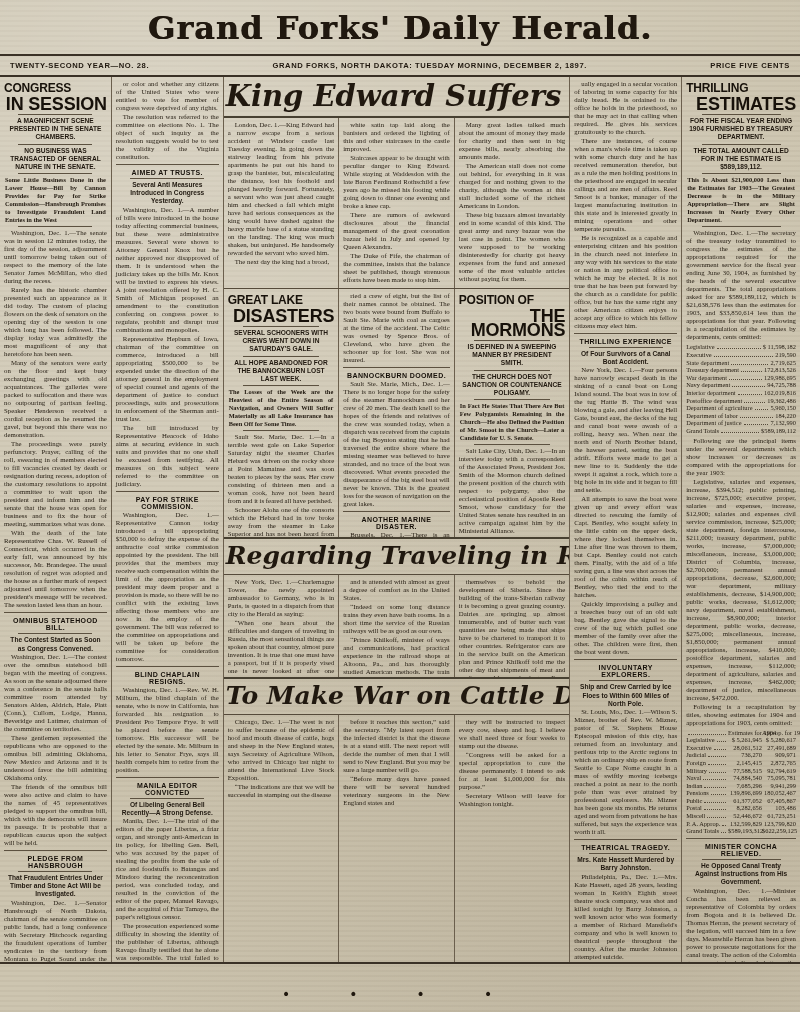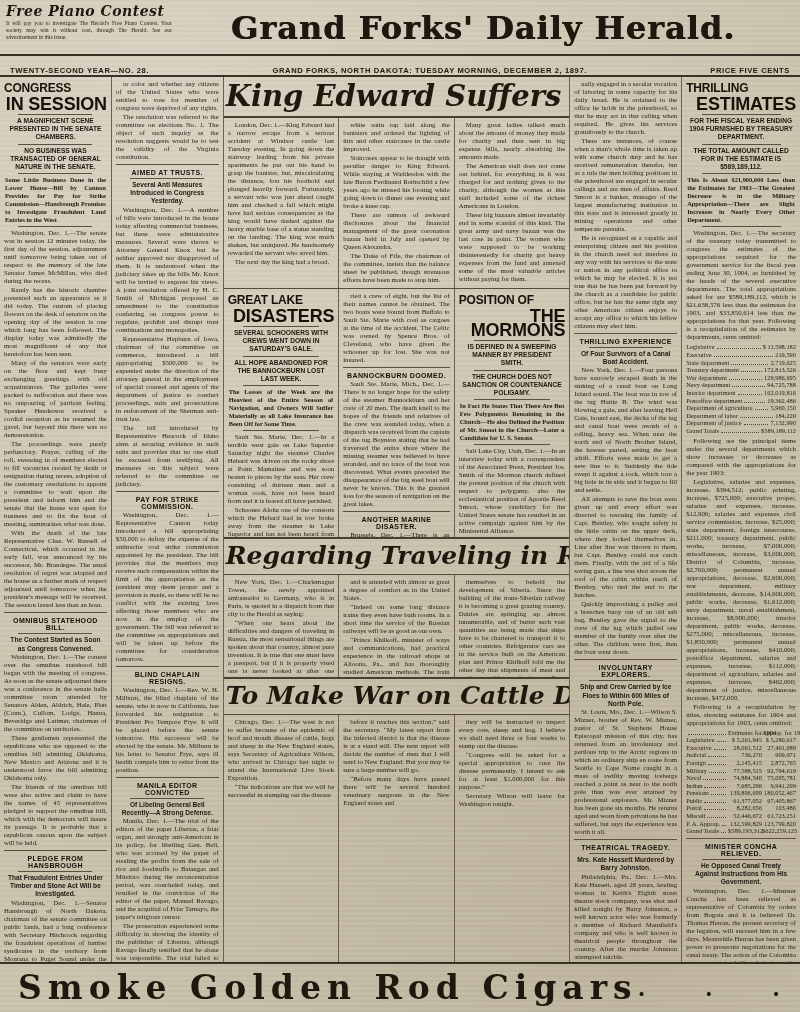--- a/index.html
+++ b/index.html
@@ -10,21 +10,21 @@
       radial-gradient(circle at 80% 90%,rgba(90,70,40,.12),rgba(0,0,0,0) 55%),
       repeating-linear-gradient(0deg,rgba(90,75,55,.05) 0 2px,rgba(0,0,0,0) 2px 5px);}
   
   .mast{display:flex;align-items:stretch;height:56px;border-bottom:2px solid #3a3126;padding:2px 6px 0 6px;box-sizing:border-box;}
   .mast-ad{width:166px;overflow:hidden;padding-top:2px;}
   .mast-ad .ad-title{font:italic 700 14px/1 "DejaVu Serif",serif;letter-spacing:.5px;}
   .mast-ad .ad-body{font:5.6px/1.25 "Liberation Serif",serif;text-align:justify;margin-top:2px;color:#2c2418;}
   .mast-title{flex:1;text-align:center;font-family:"DejaVu Serif",serif;font-weight:700;font-size:32px;line-height:52px;
     letter-spacing:1px;text-shadow:.6px 0 0 #20180f;white-space:nowrap;}
   
-  .dateline{display:flex;justify-content:space-between;align-items:flex-end;height:19px;padding:0 10px;
+  .dateline{display:flex;justify-content:space-between;align-items:center;height:19px;padding:0 10px;
     border-bottom:2px solid #3a3126;font:700 7.6px "Liberation Sans",sans-serif;letter-spacing:.6px;}
   
   .main{display:flex;height:885px;overflow:hidden;}
   .col{box-sizing:border-box;padding:3px 4px;overflow:hidden;border-right:1px solid #6b5f4d;}
   .col:last-child{border-right:none;}
   .c1,.c2,.c6{width:112px;}
   .c7{width:118px;}
   .center{width:346px;display:flex;flex-direction:column;overflow:hidden;border-right:1px solid #6b5f4d;}
   .crow{display:flex;overflow:hidden;}
   .crow .col{flex:1;}
@@ -54,24 +54,20 @@
   .bottom-ad{display:flex;align-items:center;height:47px;border-top:2px solid #3a3126;padding:0 18px;
     font-family:"DejaVu Serif",serif;font-weight:700;font-size:33px;letter-spacing:6px;white-space:nowrap;}
   .bottom-dots{flex:1;text-align:center;letter-spacing:26px;font-size:22px;}
 </style>
 </head>
 <body>
 
 <div id="page">
 
   <div class="mast">
-    <div class="mast-ad">
-      <div class="ad-title">Free Piano Contest</div>
-      <div class="ad-body">It will pay you to investigate The Herald's Free Piano Contest. Your society may win it without cost, through The Herald. See our advertisement in this issue.</div>
-    </div>
     <div class="mast-title">Grand Forks' Daily Herald.</div>
   </div>
 
   <div class="dateline">
     <span>TWENTY-SECOND YEAR—NO. 28.</span>
     <span>GRAND FORKS, NORTH DAKOTA: TUESDAY MORNING, DECEMBER 2, 1897.</span>
     <span>PRICE FIVE CENTS</span>
   </div>
 
   <div class="main">
@@ -449,18 +445,17 @@
         <div class="article ruled">
           <div class="head sm">MINISTER CONCHA RELIEVED.</div>
           <div class="rule"></div>
           <div class="subhead">He Opposed Canal Treaty Against Instructions from His Government.</div>
           <p class="bodytext">Washington, Dec. 1.—Minister Concha has been relieved as representative of Colombia by orders from Bogota and it is believed Dr. Thomas Herran, the present secretary of the legation, will succeed him in a few days. Meanwhile Herran has been given power to prosecute negotiations for the canal treaty. The action of the Colombia government is believed betters the chances of the canal treaty, since Concha has been against the treaty notwithstanding instructions from his government.</p>
         </div>
       </div>
   </div>
 
   <div class="bottom-ad">
-    <span>Smoke Golden Rod Cigars</span>
     <span class="bottom-dots">. . . .</span>
 
   </div>
 
 </div>
 
 </body></html>

